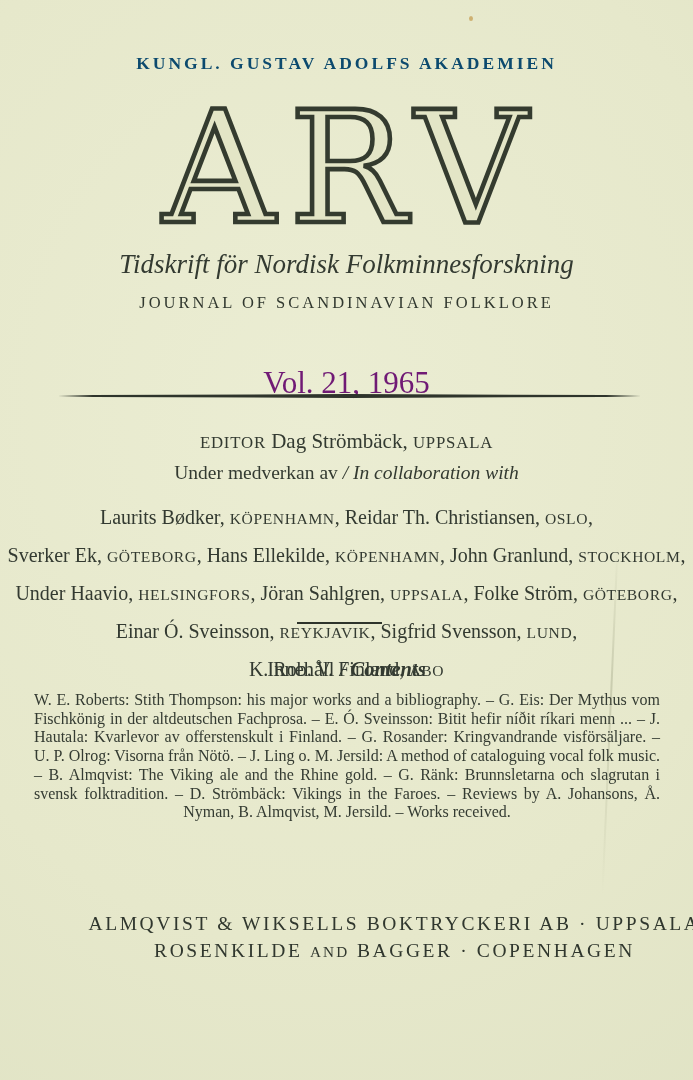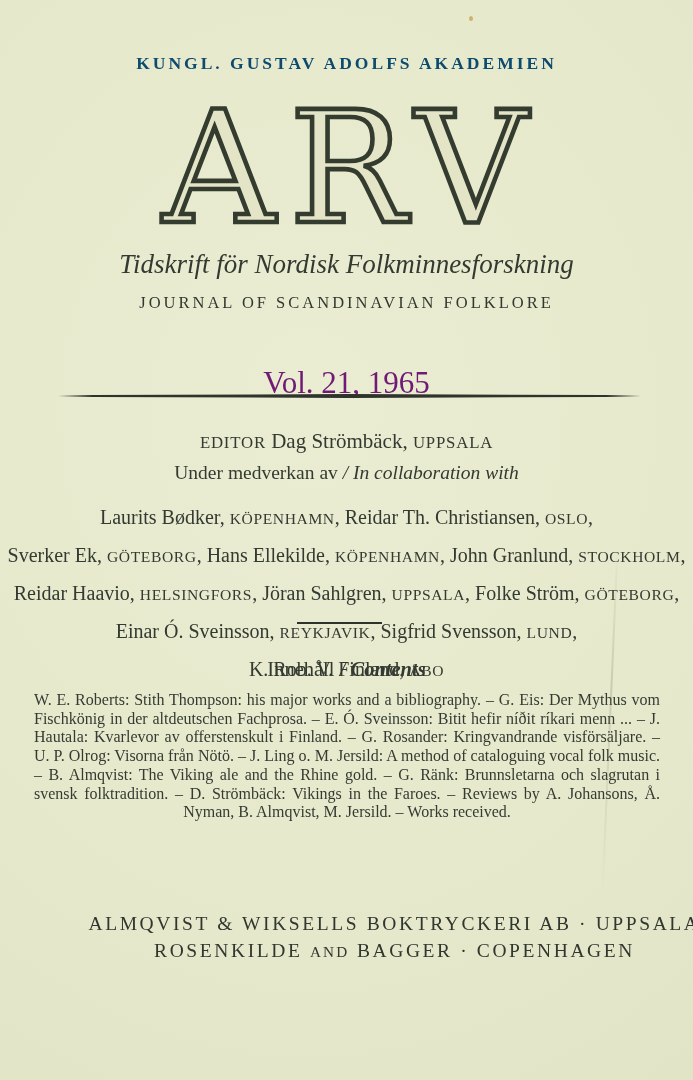--- a/index.html
+++ b/index.html
@@ -82,21 +82,21 @@
 
   <div class="abs collab-line">
     <span>Under medverkan av</span>
     <span class="it">/</span>
     <span class="it">In collaboration with</span>
   </div>
 
   <div class="abs names">
       <div><span>Laurits Bødker, </span><span class="sc2">KÖPENHAMN</span><span>, Reidar Th. Christiansen, </span><span class="sc2">OSLO</span><span>,</span></div>
       <div><span>Sverker Ek, </span><span class="sc2">GÖTEBORG</span><span>, Hans Ellekilde, </span><span class="sc2">KÖPENHAMN</span><span>, John Granlund, </span><span class="sc2">STOCKHOLM</span><span>,</span></div>
-      <div><span>Reidar Haavio, </span><span class="sc2">HELSINGFORS</span><span>, Jöran Sahlgren, </span><span class="sc2">UPPSALA</span><span>, Folke Ström, </span><span class="sc2">GÖTEBORG</span><span>,</span></div>
+      <div><span>Under Haavio, </span><span class="sc2">HELSINGFORS</span><span>, Jöran Sahlgren, </span><span class="sc2">UPPSALA</span><span>, Folke Ström, </span><span class="sc2">GÖTEBORG</span><span>,</span></div>
       <div><span>Einar Ó. Sveinsson, </span><span class="sc2">REYKJAVIK</span><span>, Sigfrid Svensson, </span><span class="sc2">LUND</span><span>,</span></div>
       <div><span>K. Rob. V. Finland, </span><span class="sc2">ÅBO</span></div>
     </div>
 
   <div class="rule-short"></div>
 
   <div class="abs contents-heading">
     <span>Innehåll</span>
     <span class="it">/</span>
     <span class="hd-en">Contents</span>

